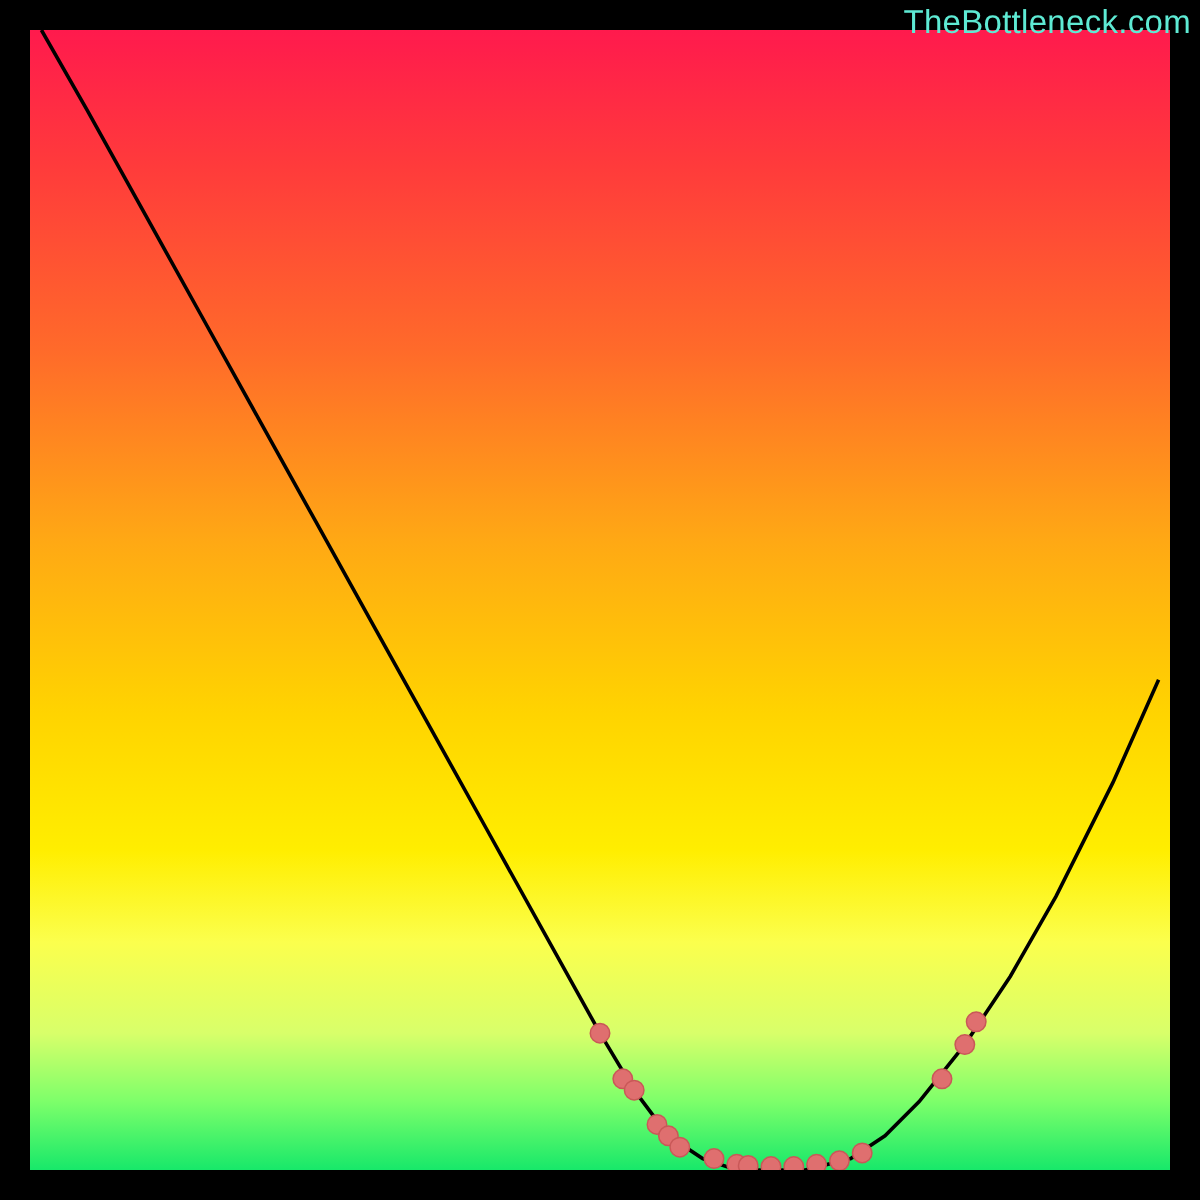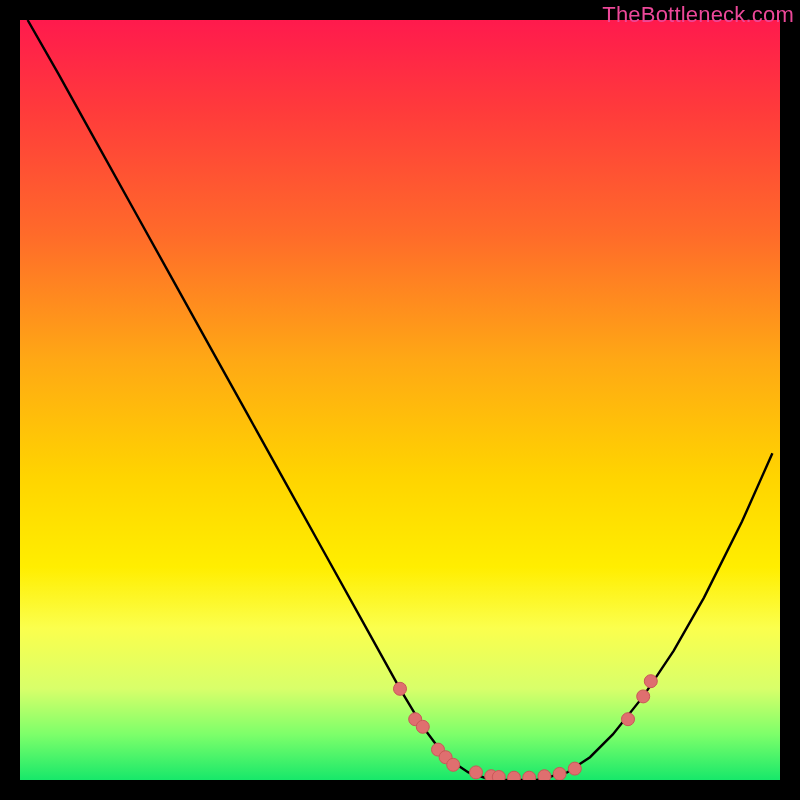--- a/index.html
+++ b/index.html
@@ -48,21 +48,21 @@
     position: absolute;
     left: 0;
     top: 0;
     width: 760px;
     height: 760px;
   }
   .watermark {
     position: absolute;
     top: 2px;
     right: 6px;
-    color: #ec4899;
+    color: #5eead4;
     font-size: 22px;
     font-weight: 500;
     letter-spacing: 0.2px;
     user-select: none;
   }
 </style>
 </head>
 <body>
 
 <div class="frame">

